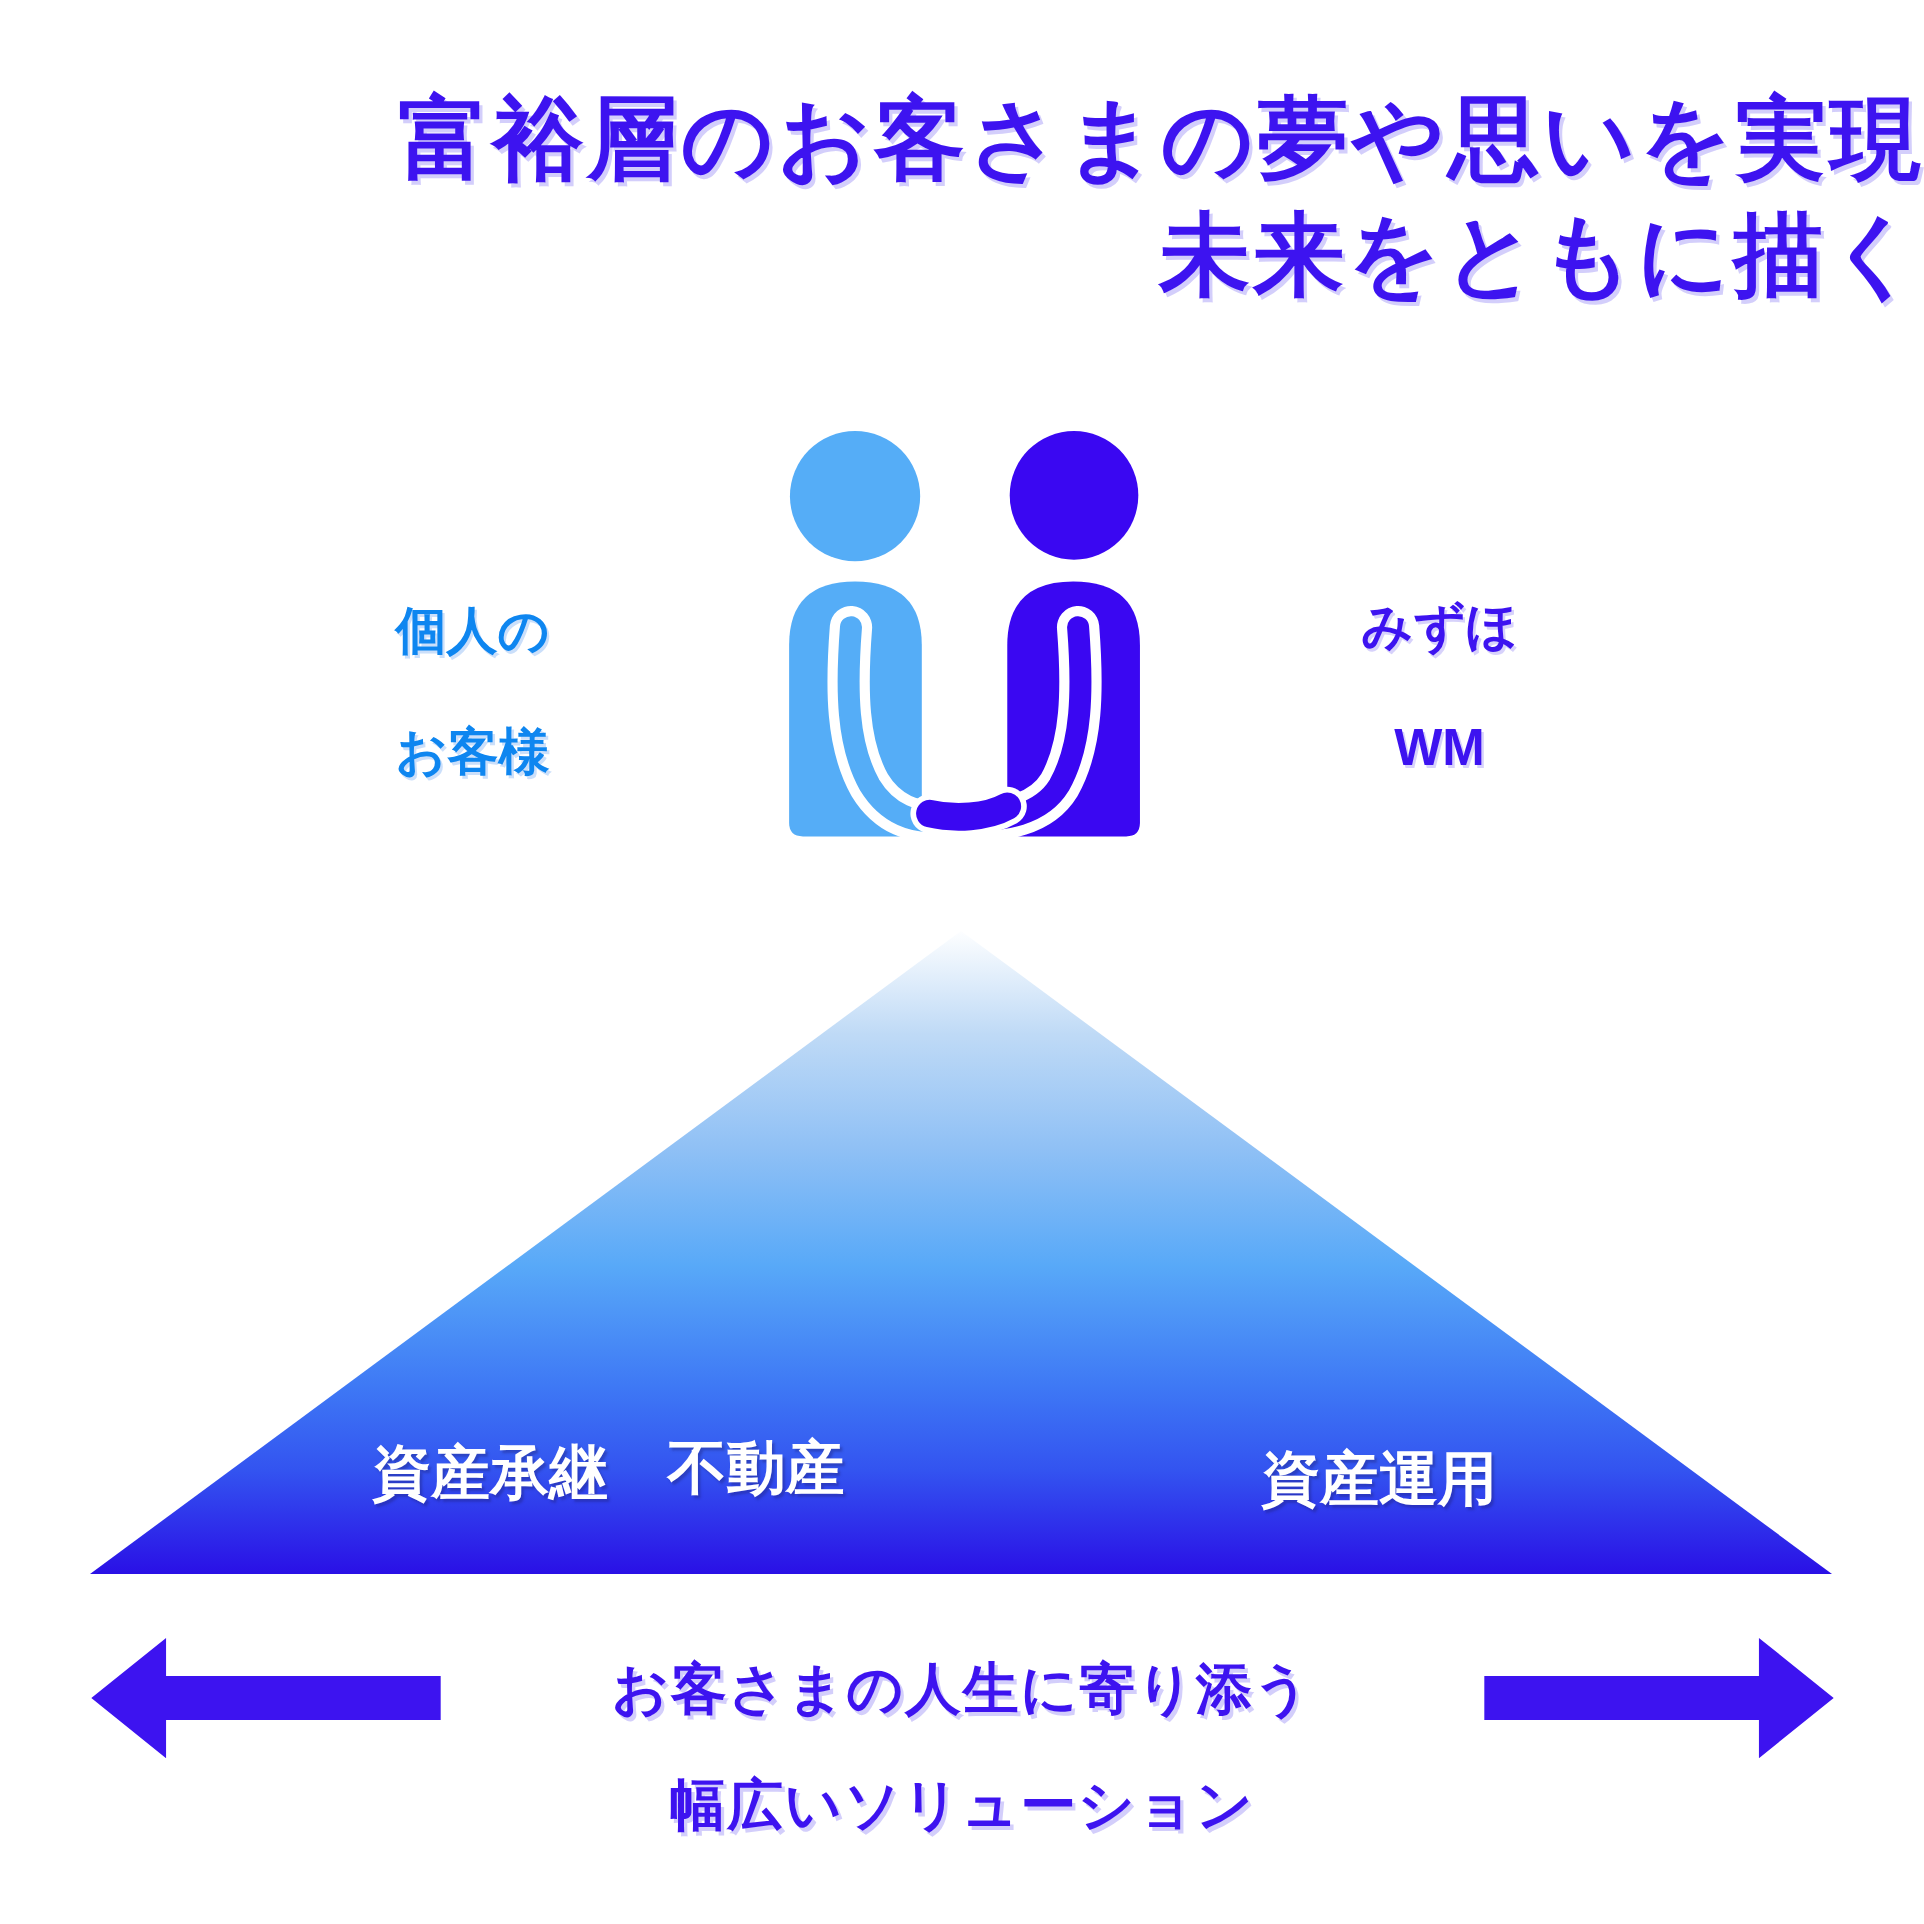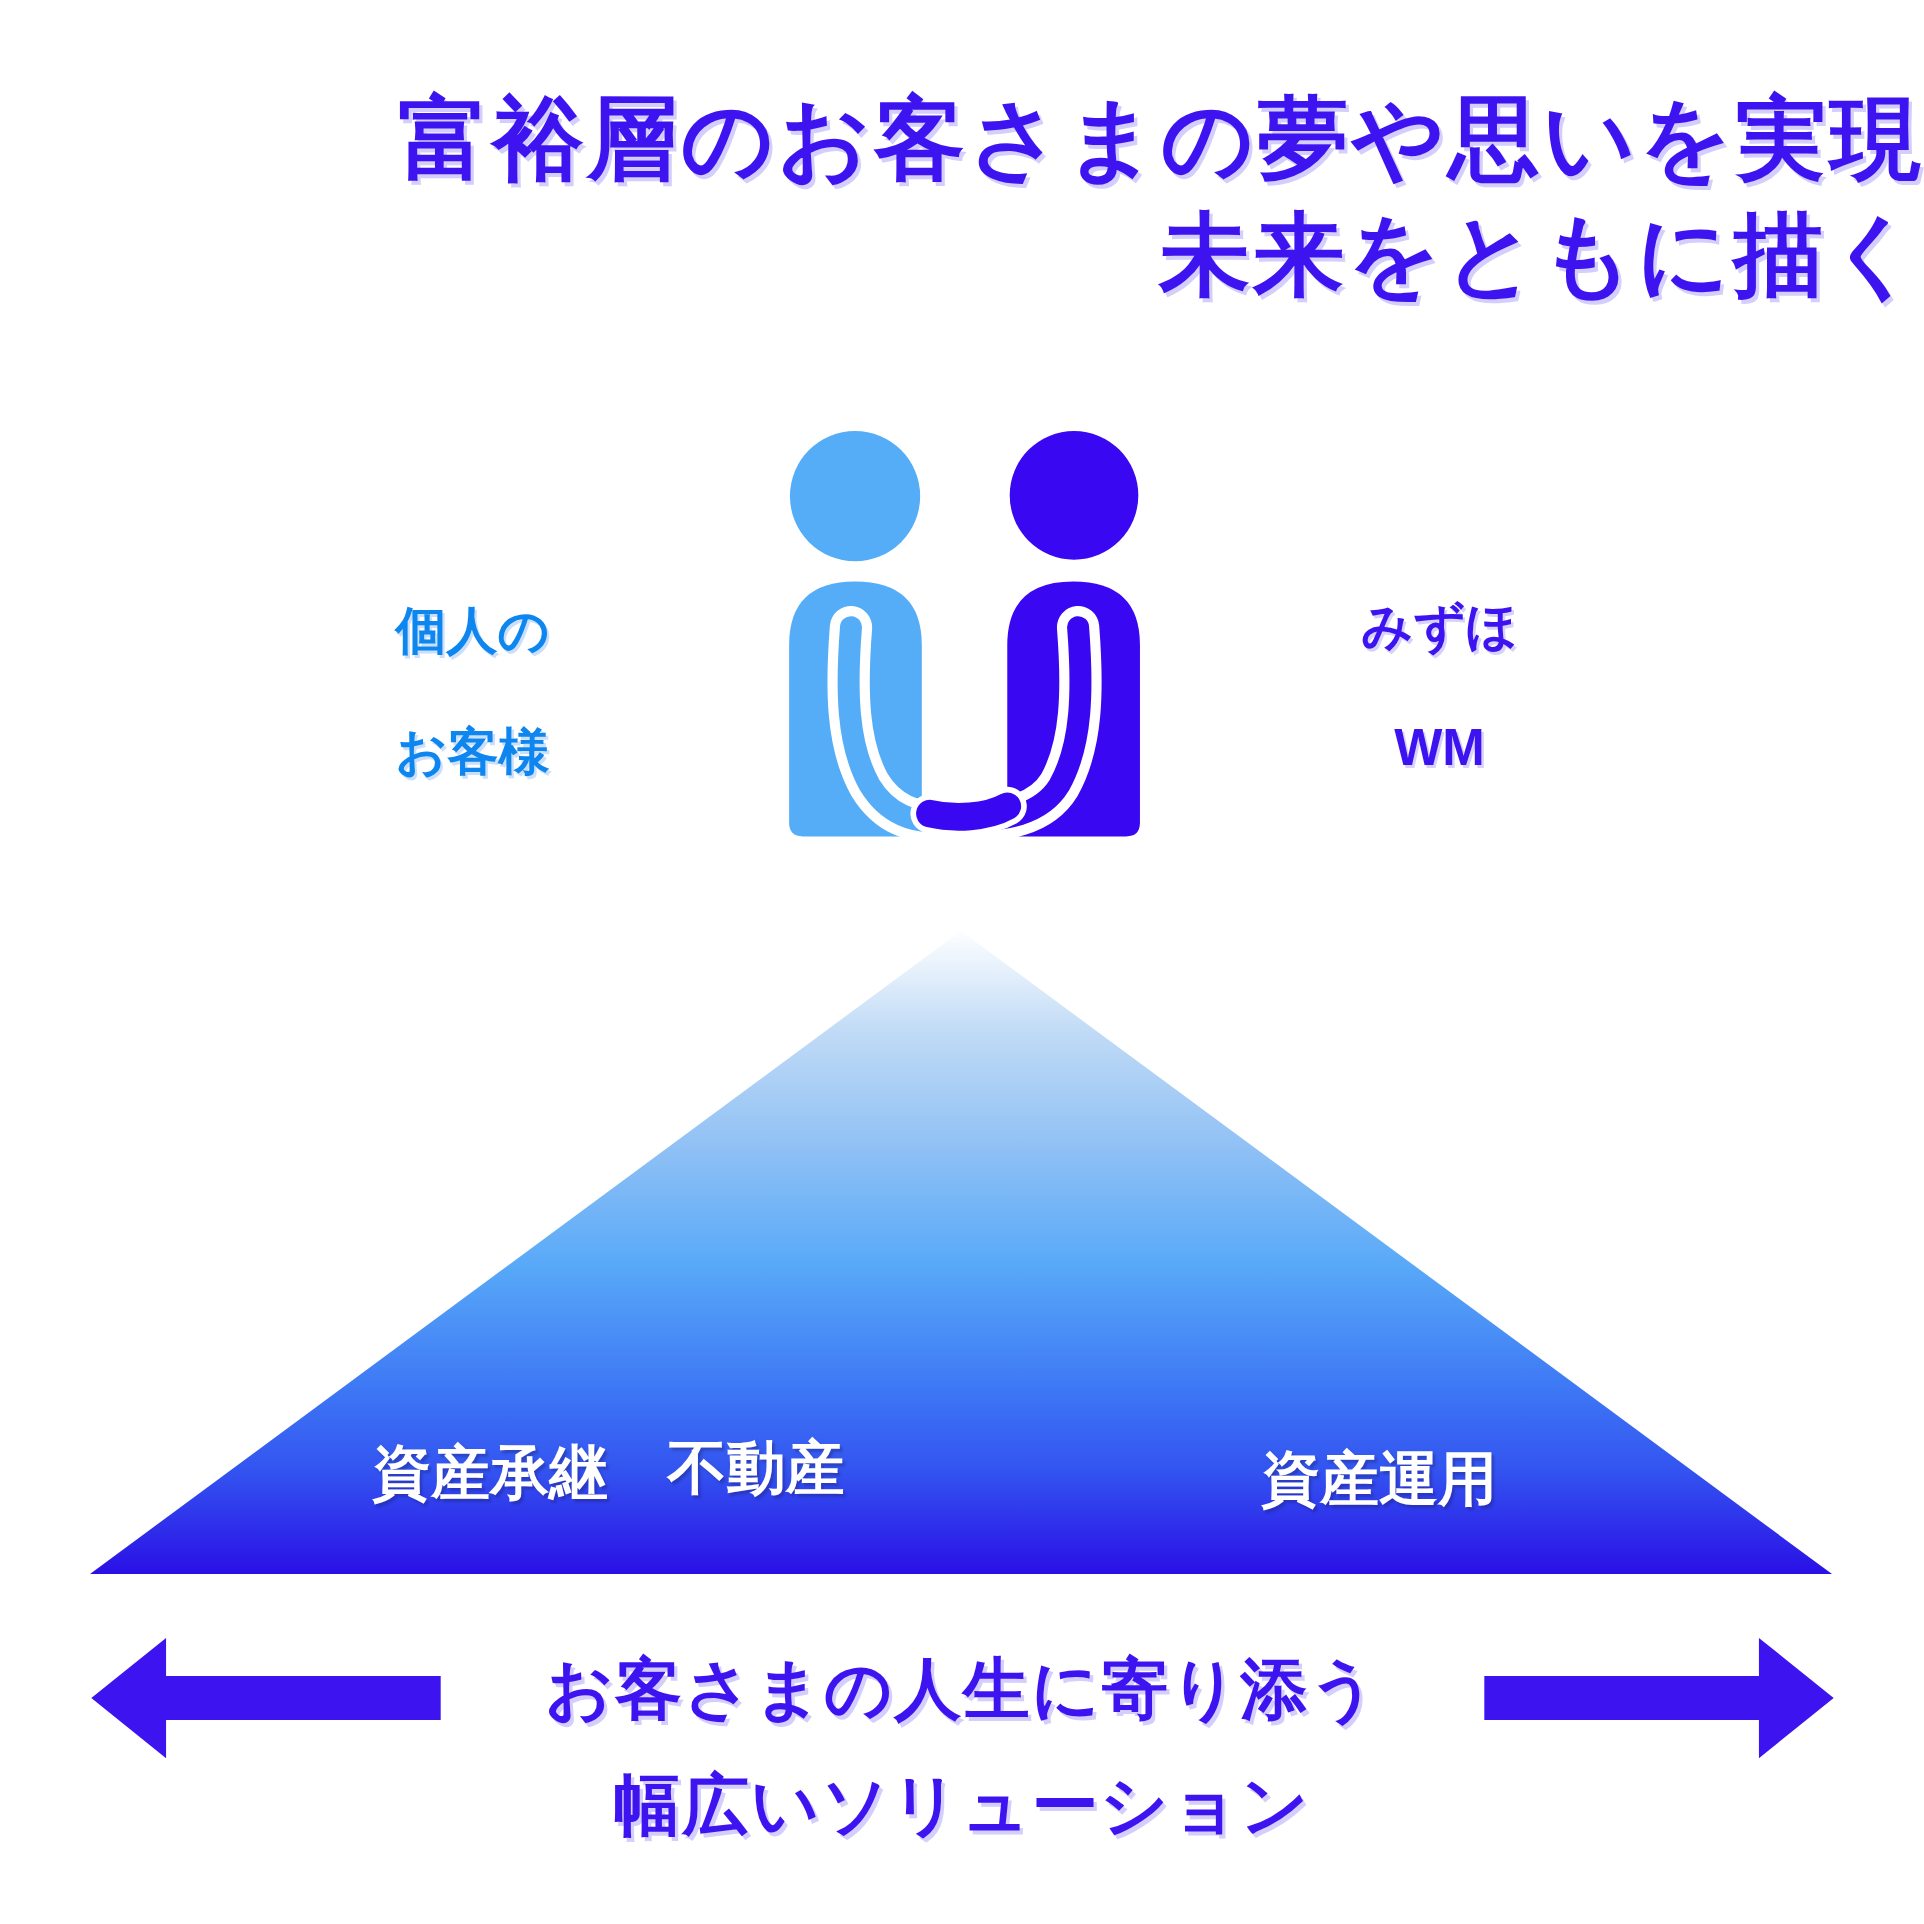--- a/index.html
+++ b/index.html
@@ -41,21 +41,21 @@
   .pyr-item{
     position:absolute;transform:translateX(-50%);
     text-align:center;color:var(--label-white,#ffffff);
     font-size:59px;line-height:81px;white-space:nowrap;
     text-shadow:2.4px 3.3px 2.4px rgba(30,30,110,0.35);
   }
   
   .bottom-caption{
     position:absolute;left:0;top:1631px;width:1924px;
     text-align:center;
-    font-size:67px;line-height:116px;letter-spacing:1.6px;
+    font-size:56px;line-height:116px;letter-spacing:1.6px;
     color:var(--title-violet,#3D13F0);
     text-shadow:3.3px 4.1px 0 rgba(175,165,248,0.55);
   }
   .arrow{position:absolute;top:1633px;width:350px;height:130px;}
   .arrow.left{left:91px;}
   .arrow.right{left:1484px;}
 </style>
 </head>
 <body>
 

